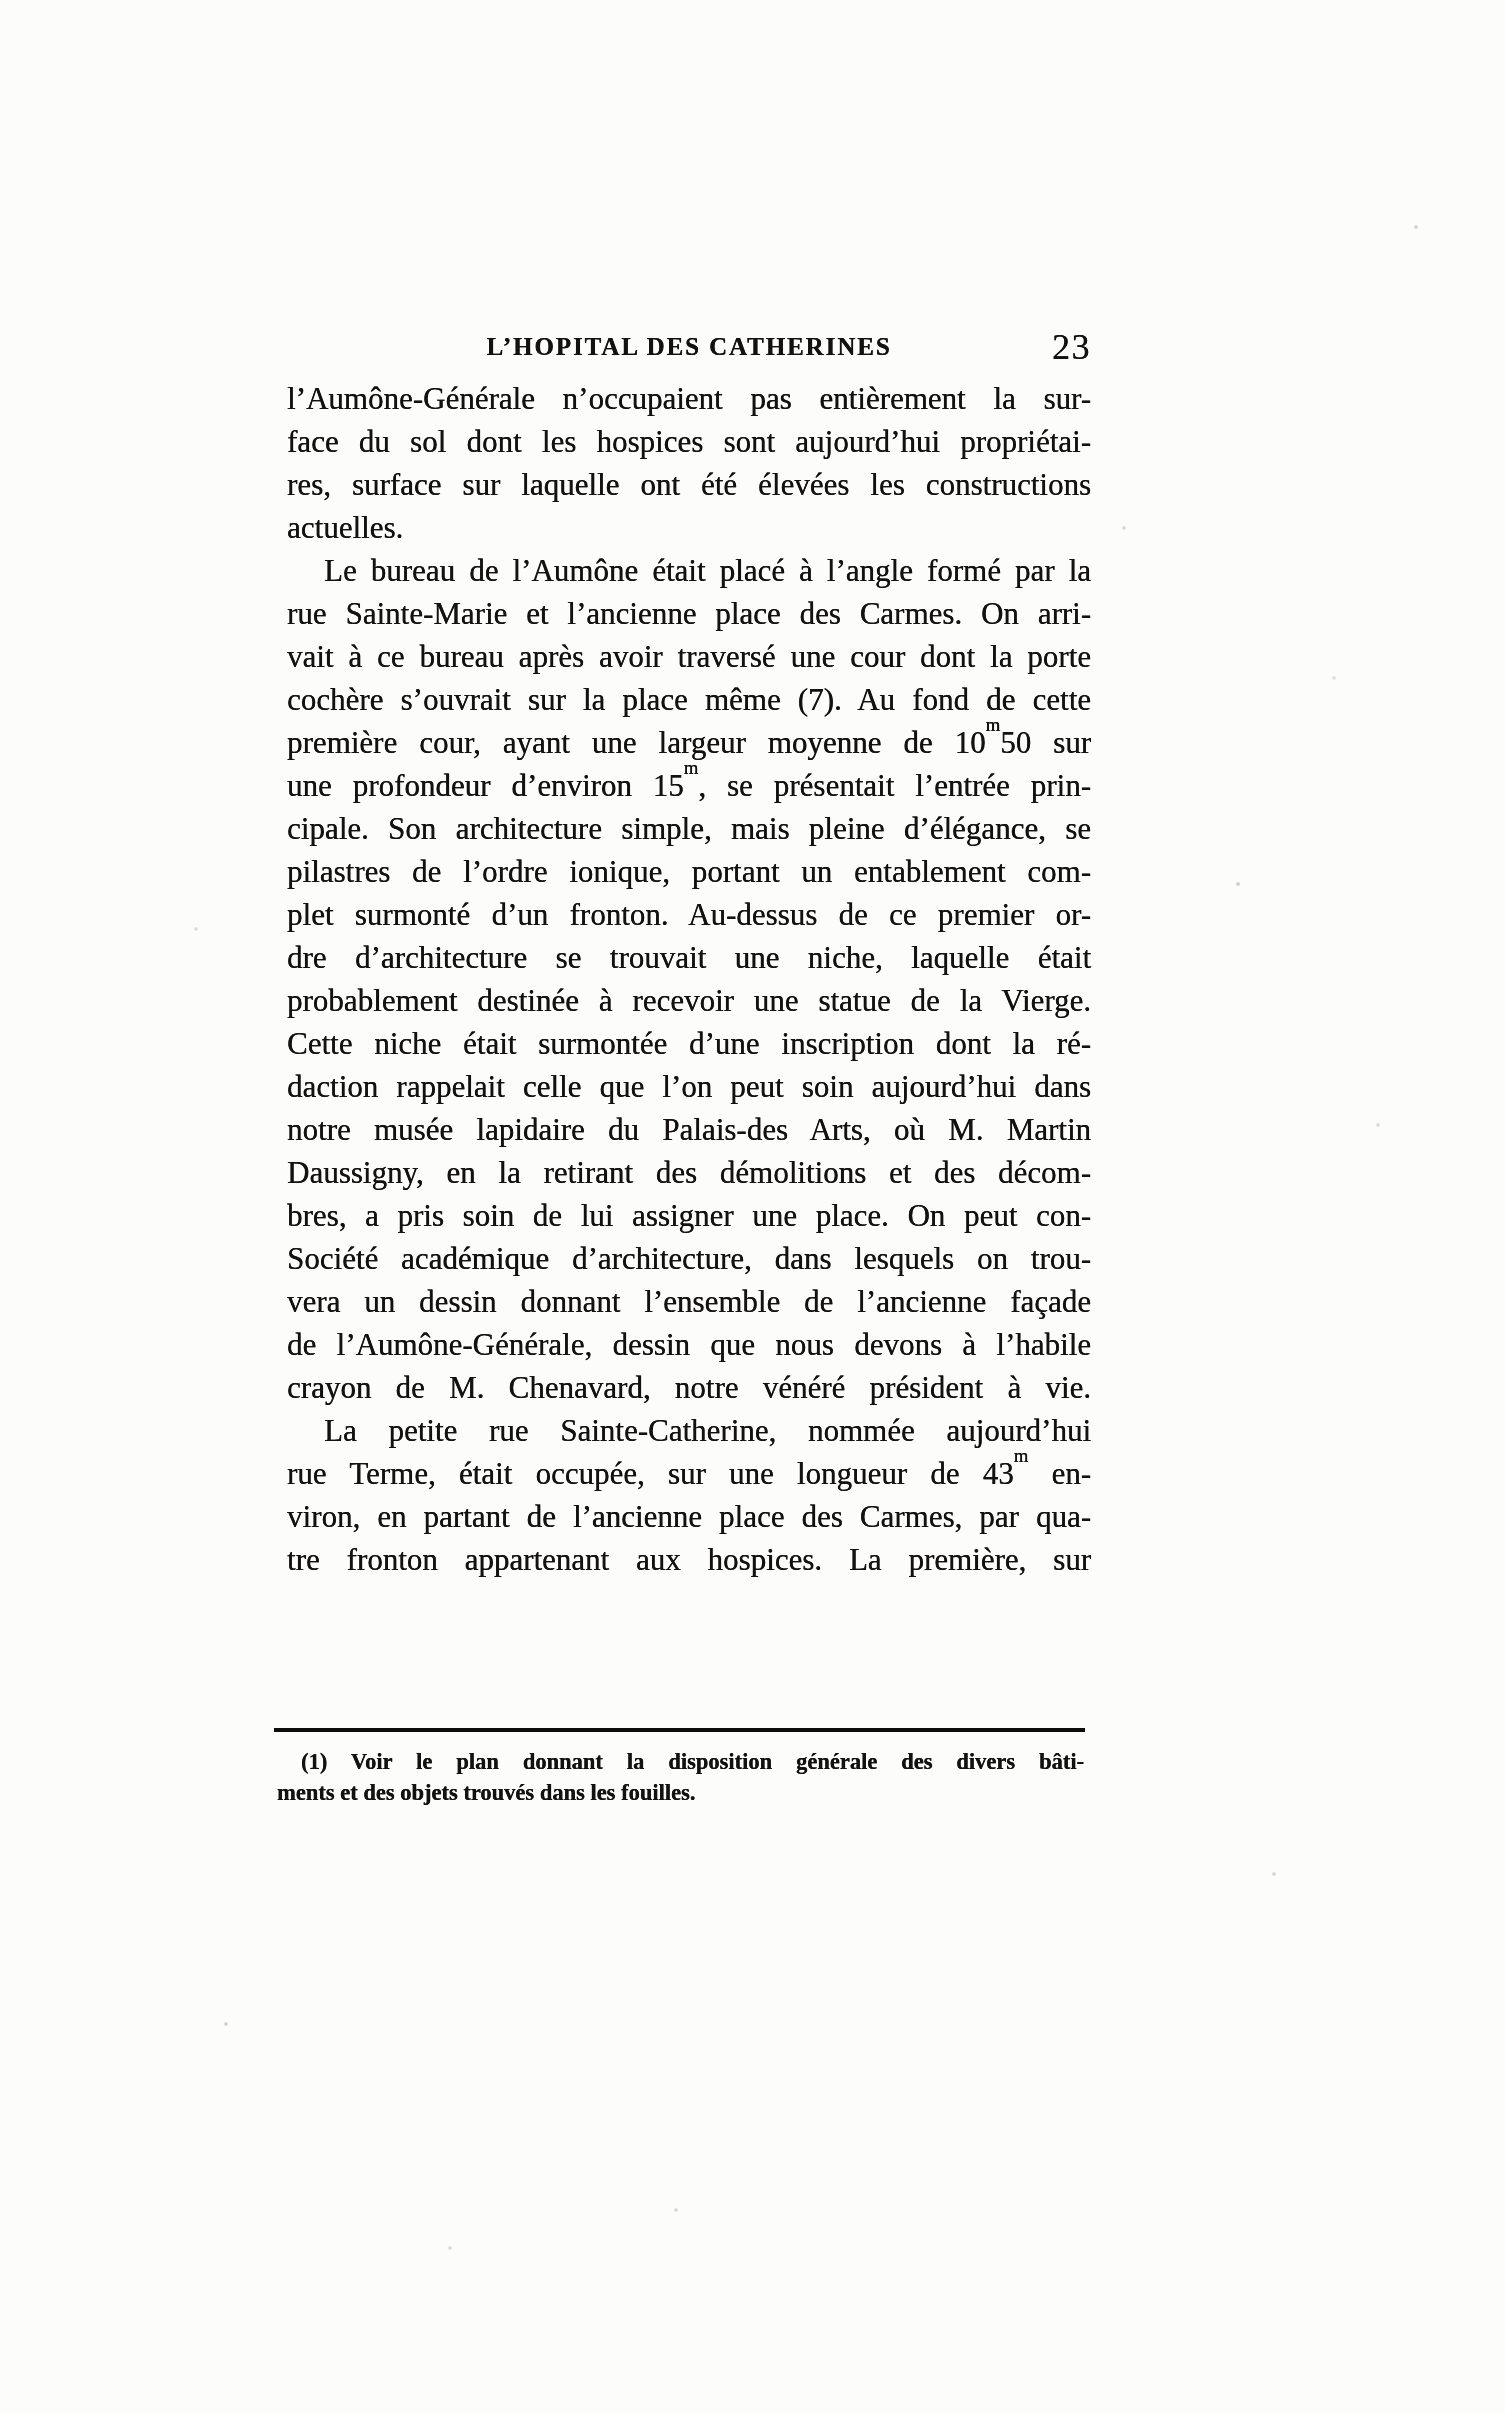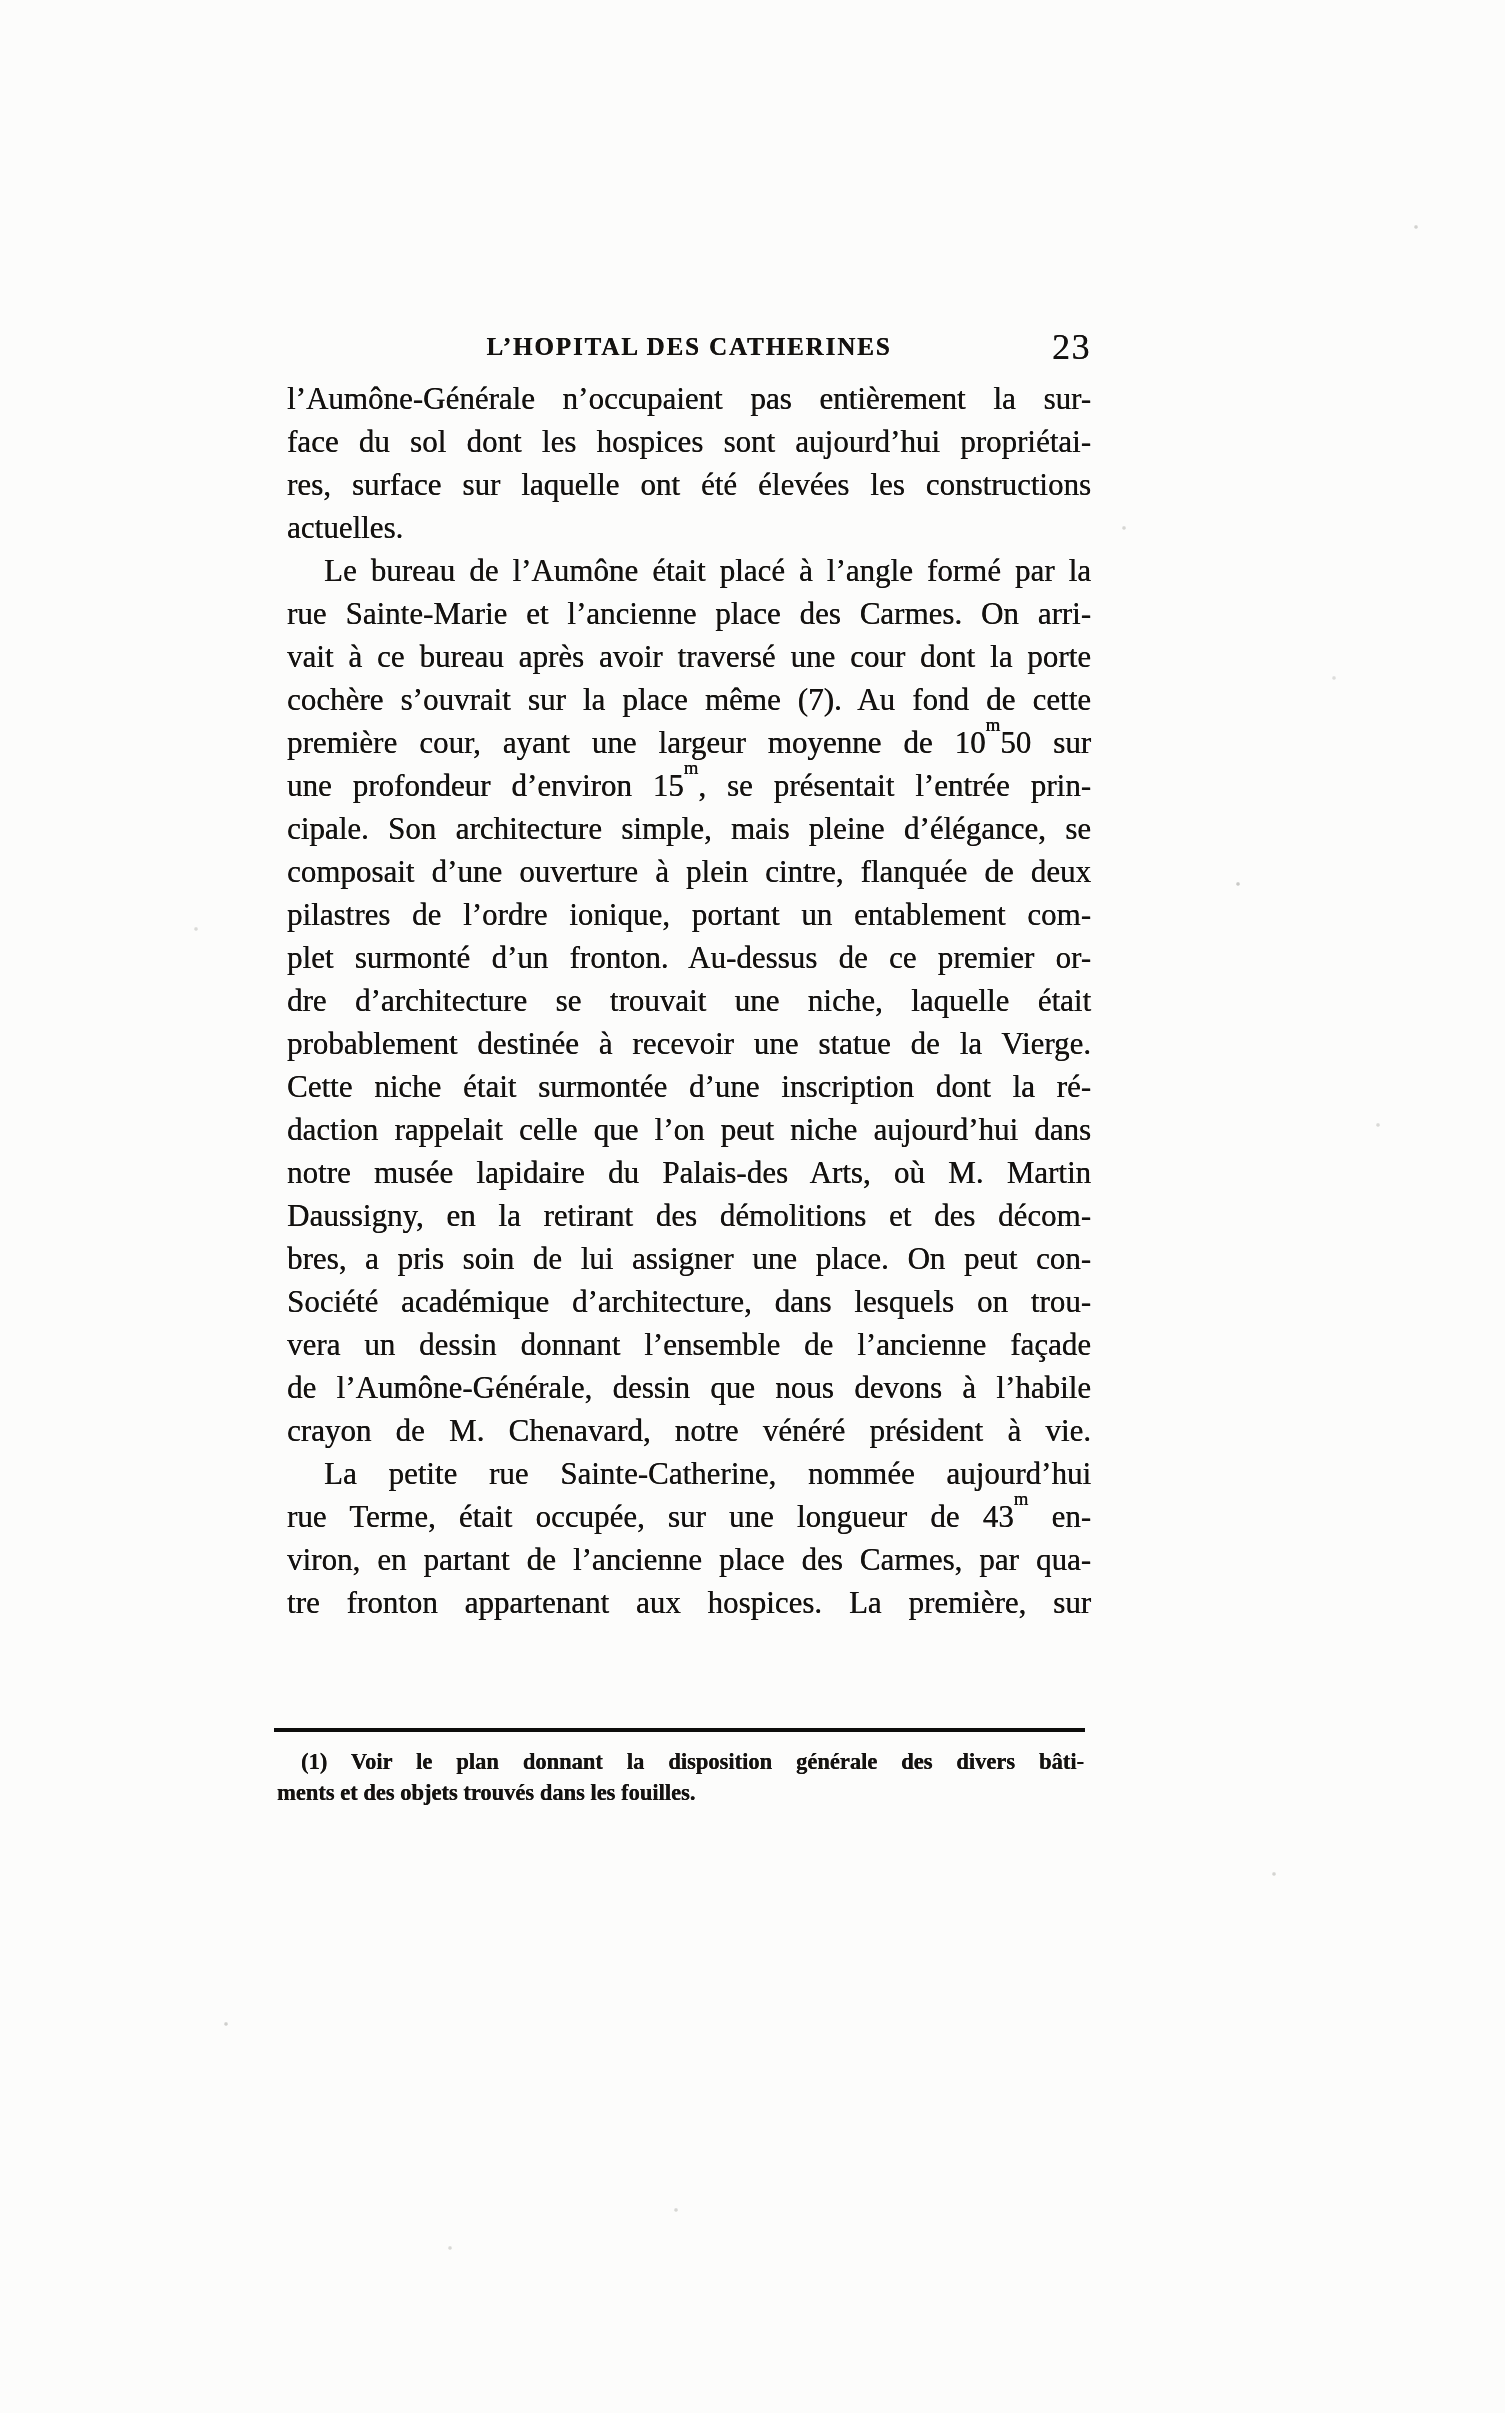--- a/index.html
+++ b/index.html
@@ -86,27 +86,26 @@
     <div class="bl">face du sol dont les hospices sont aujourd’hui propriétai-</div>
     <div class="bl">res, surface sur laquelle ont été élevées les constructions</div>
     <div class="bl short">actuelles.</div>
     <div class="bl indent">Le bureau de l’Aumône était placé à l’angle formé par la</div>
     <div class="bl">rue Sainte-Marie et l’ancienne place des Carmes. On arri-</div>
     <div class="bl">vait à ce bureau après avoir traversé une cour dont la porte</div>
     <div class="bl">cochère s’ouvrait sur la place même (7). Au fond de cette</div>
     <div class="bl"><span>première cour, ayant une largeur moyenne de 10</span><sup class="m">m</sup><span>50 sur</span></div>
     <div class="bl"><span>une profondeur d’environ 15</span><sup class="m">m</sup><span>, se présentait l’entrée prin-</span></div>
     <div class="bl">cipale. Son architecture simple, mais pleine d’élégance, se</div>
-    <div class="bl">composait d’une ouverture à plein cintre, flanquée de deux</div>
     <div class="bl">pilastres de l’ordre ionique, portant un entablement com-</div>
     <div class="bl">plet surmonté d’un fronton. Au-dessus de ce premier or-</div>
     <div class="bl">dre d’architecture se trouvait une niche, laquelle était</div>
     <div class="bl">probablement destinée à recevoir une statue de la Vierge.</div>
     <div class="bl">Cette niche était surmontée d’une inscription dont la ré-</div>
-    <div class="bl">daction rappelait celle que l’on peut niche aujourd’hui dans</div>
+    <div class="bl">daction rappelait celle que l’on peut soin aujourd’hui dans</div>
     <div class="bl">notre musée lapidaire du Palais-des Arts, où M. Martin</div>
     <div class="bl">Daussigny, en la retirant des démolitions et des décom-</div>
     <div class="bl">bres, a pris soin de lui assigner une place. On peut con-</div>
     <div class="bl">Société académique d’architecture, dans lesquels on trou-</div>
     <div class="bl">vera un dessin donnant l’ensemble de l’ancienne façade</div>
     <div class="bl">de l’Aumône-Générale, dessin que nous devons à l’habile</div>
     <div class="bl">crayon de M. Chenavard, notre vénéré président à vie.</div>
     <div class="bl indent">La petite rue Sainte-Catherine, nommée aujourd’hui</div>
     <div class="bl"><span>rue Terme, était occupée, sur une longueur de 43</span><sup class="m">m</sup><span> en-</span></div>
     <div class="bl">viron, en partant de l’ancienne place des Carmes, par qua-</div>

